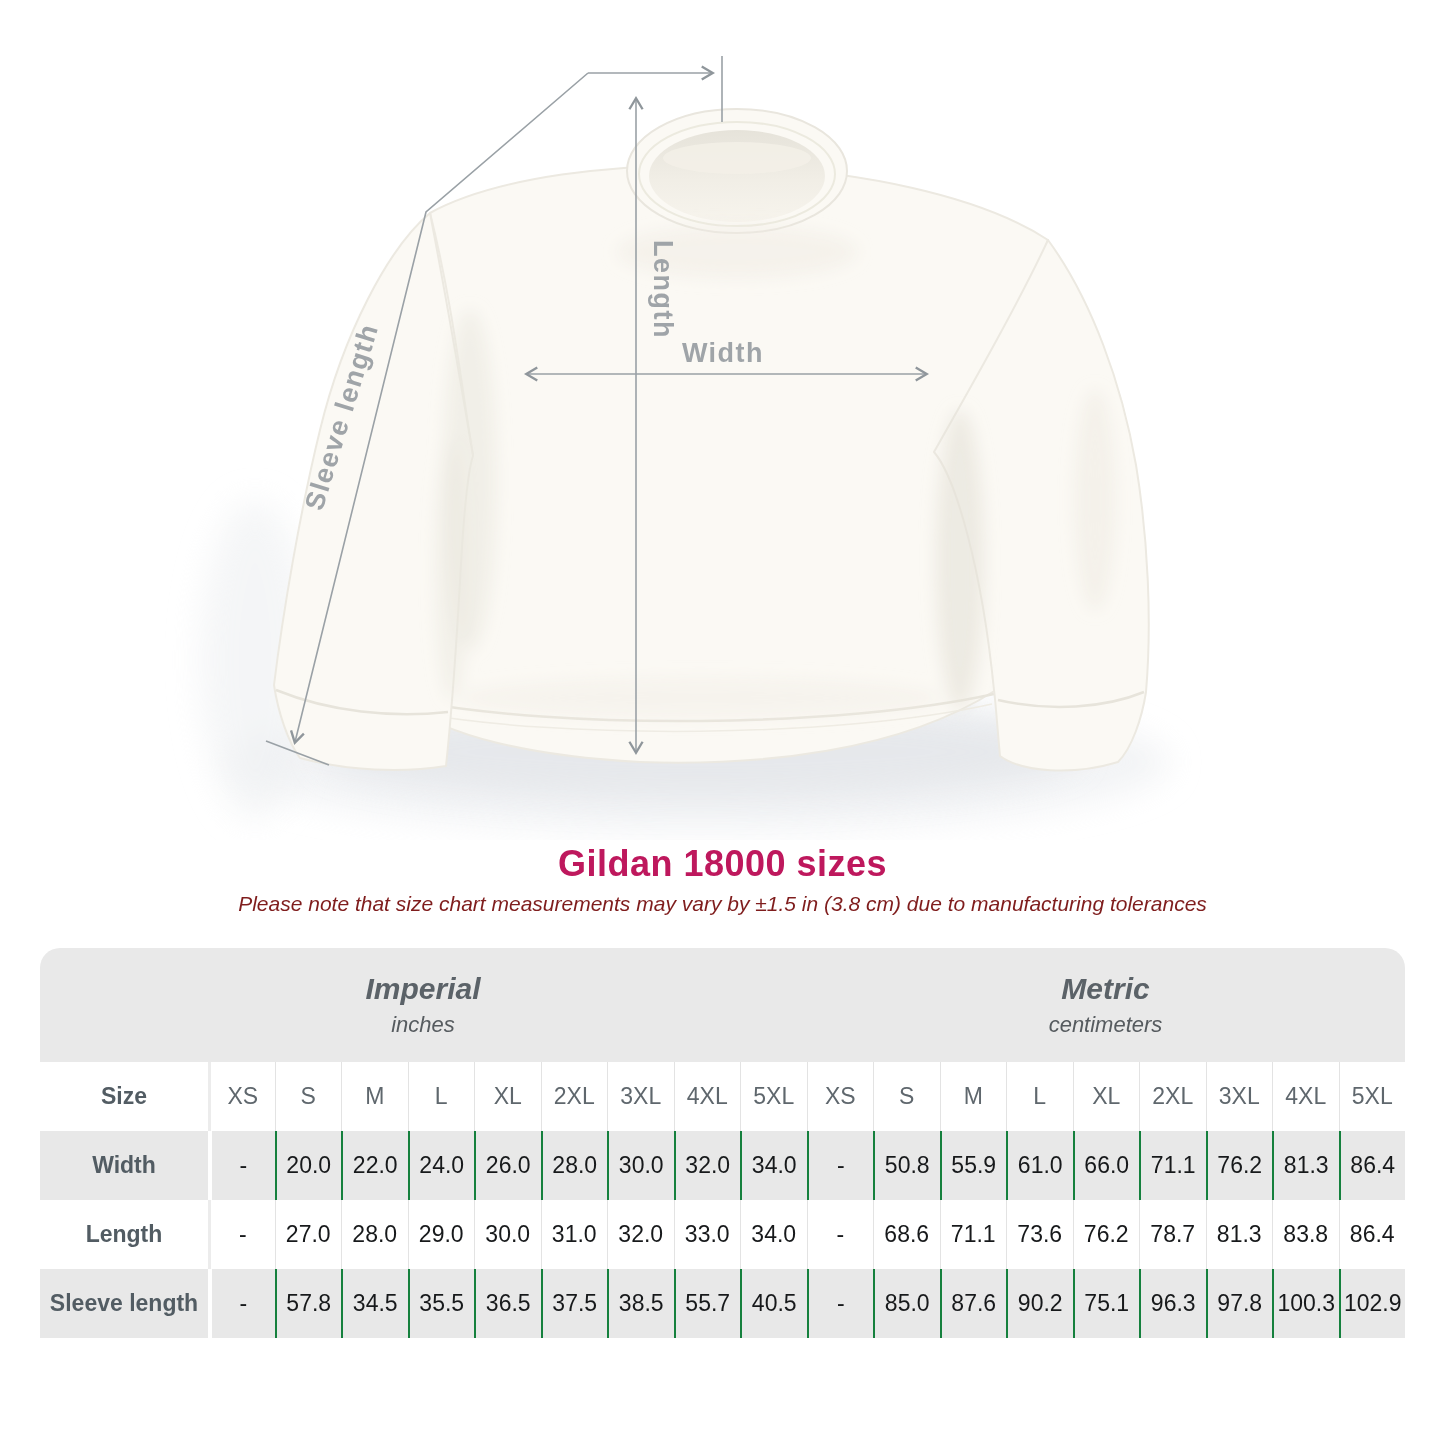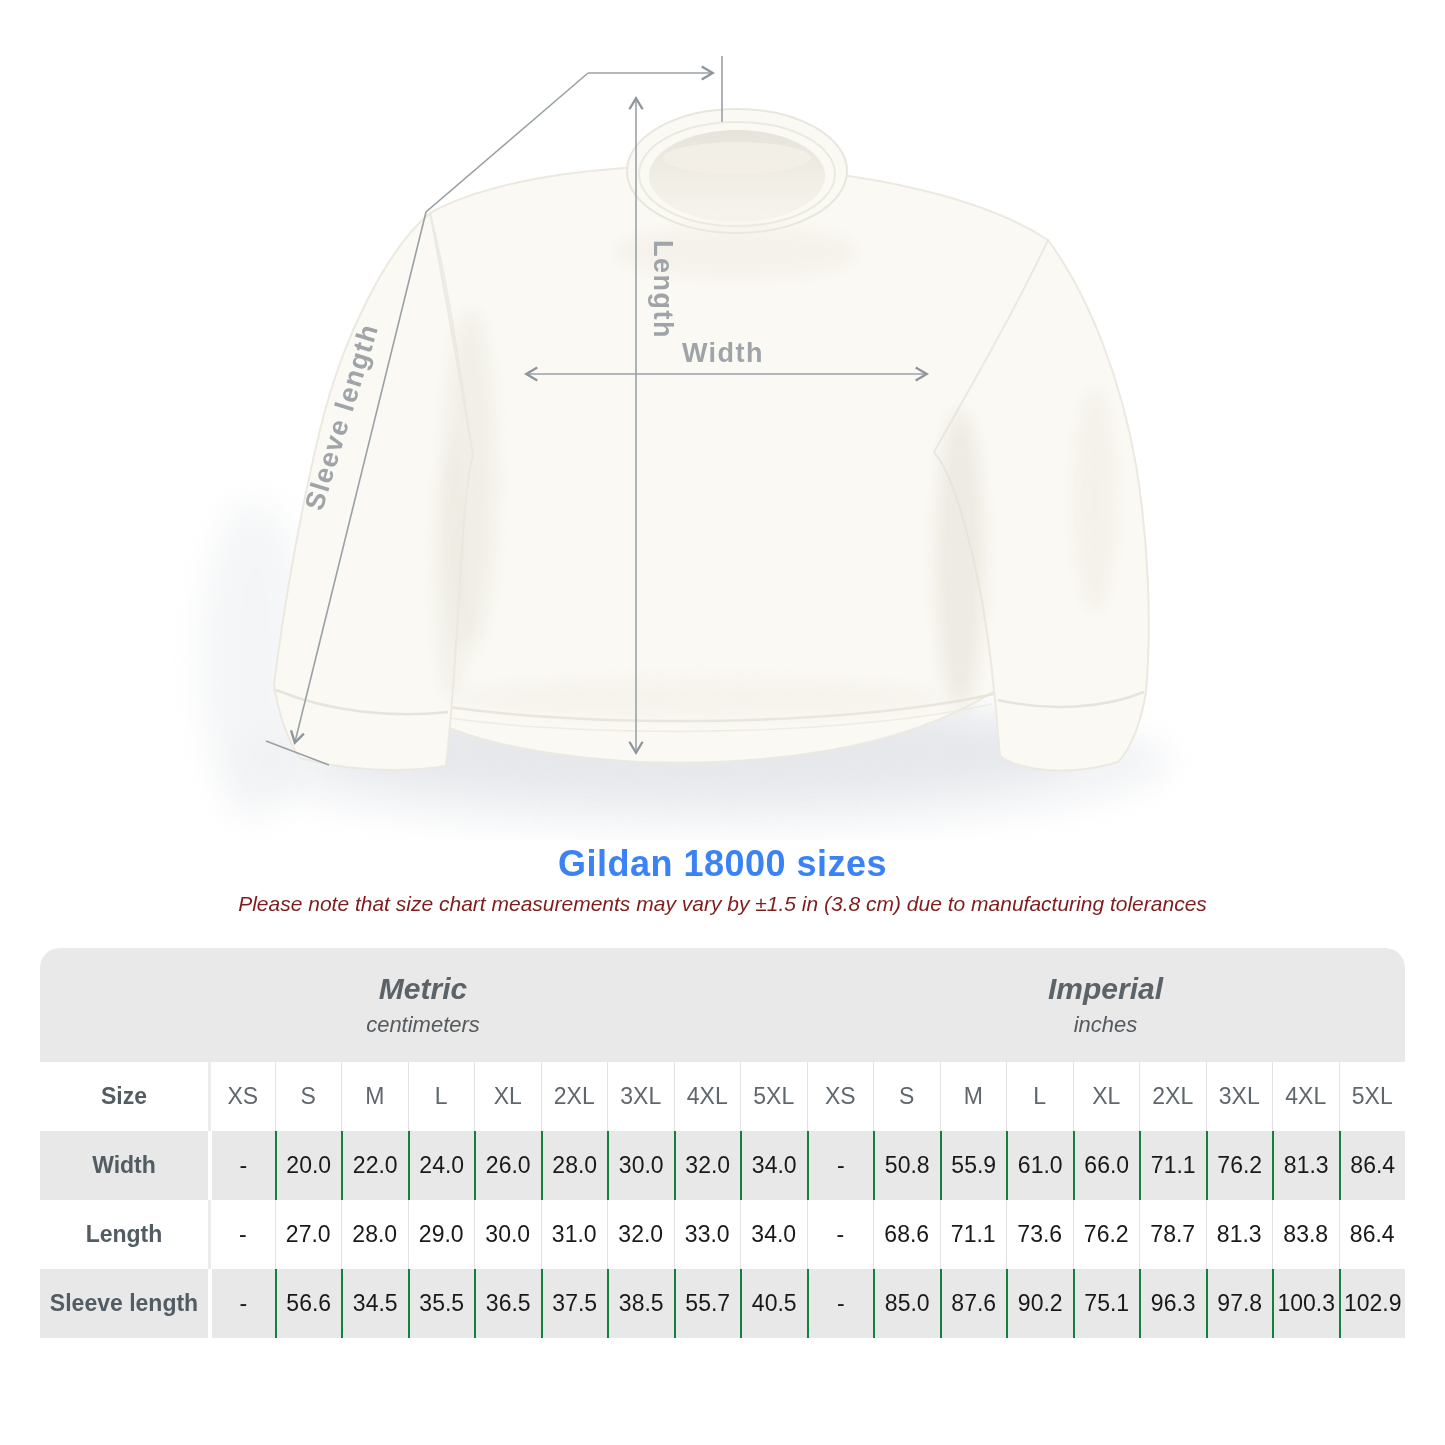--- a/index.html
+++ b/index.html
@@ -2,21 +2,21 @@
 <html><head>
 <meta charset="utf-8">
 <style>
   html,body{margin:0;padding:0;background:#fff;}
   .stage{position:relative;width:1445px;height:1445px;background:#ffffff;overflow:hidden;
          font-family:"Liberation Sans", sans-serif;}
   
   .diagram{position:absolute;top:0;left:0;width:1445px;height:840px;}
   
   .title{position:absolute;top:843px;left:0;width:1445px;text-align:center;
-         font-size:36px;font-weight:bold;color:#3b82f6;letter-spacing:.5px;}
+         font-size:36px;font-weight:bold;color:#be185d;letter-spacing:.5px;}
   .subtitle{position:absolute;top:892px;left:0;width:1445px;text-align:center;
          font-size:21px;font-style:italic;color:#7f1d1d;}
   
   .size-table{position:absolute;top:948px;left:40px;width:1365px;height:452px;
               border-radius:20px;overflow:hidden;background:#ffffff;}
   .thead{display:grid;grid-template-columns:766px 1fr;height:114px;background:#e9e9e9;}
   .gcell{display:flex;flex-direction:column;align-items:center;justify-content:center;gap:6px;}
   .gname{font-size:30px;font-weight:bold;font-style:italic;color:#5b6268;}
   .gunit{font-size:22px;font-style:italic;color:#565b5f;}
   .trow{display:grid;grid-template-columns:168px repeat(18,1fr);height:69px;}
@@ -111,26 +111,26 @@
     </svg>
   </div>
 
   <div class="title">Gildan 18000 sizes</div>
   <div class="subtitle">Please note that size chart measurements may vary by ±1.5 in (3.8 cm) due to manufacturing tolerances</div>
 
   <div class="size-table">
 
     <div class="thead">
       <div class="gcell">
+        <div class="gname">Imperial</div>
+        <div class="gunit">inches</div>
+      </div>
+      <div class="gcell">
         <div class="gname">Metric</div>
         <div class="gunit">centimeters</div>
-      </div>
-      <div class="gcell">
-        <div class="gname">Imperial</div>
-        <div class="gunit">inches</div>
       </div>
     </div>
 
     <div class="trow white">
       <div class="c lbl nb">Size</div>
       <div class="c hdr fd">XS</div>
       <div class="c hdr">S</div>
       <div class="c hdr">M</div>
       <div class="c hdr">L</div>
       <div class="c hdr">XL</div>
@@ -189,21 +189,21 @@
       <div class="c">76.2</div>
       <div class="c">78.7</div>
       <div class="c">81.3</div>
       <div class="c">83.8</div>
       <div class="c">86.4</div>
     </div>
 
     <div class="trow gray">
       <div class="c lbl nb">Sleeve length</div>
       <div class="c fd">-</div>
-      <div class="c">56.6</div>
+      <div class="c">57.8</div>
       <div class="c">34.5</div>
       <div class="c">35.5</div>
       <div class="c">36.5</div>
       <div class="c">37.5</div>
       <div class="c">38.5</div>
       <div class="c">55.7</div>
       <div class="c">40.5</div>
       <div class="c">-</div>
       <div class="c">85.0</div>
       <div class="c">87.6</div>

